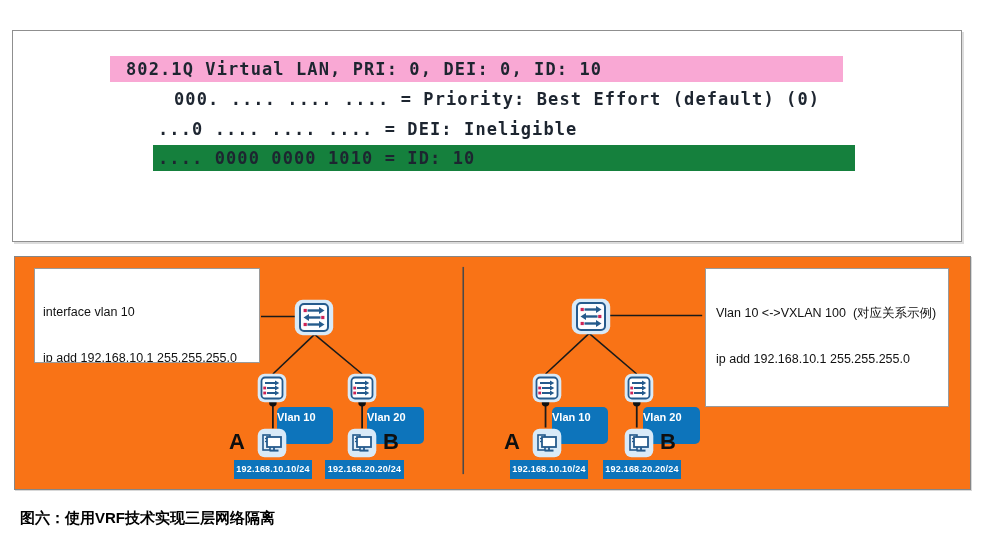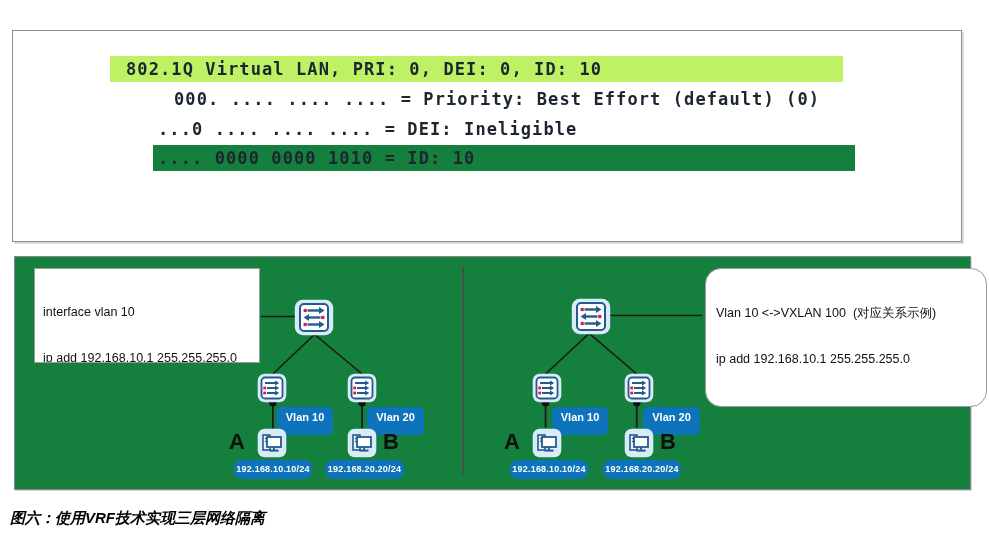--- a/index.html
+++ b/index.html
@@ -9,59 +9,59 @@
   .packet-panel{
     position:absolute;left:12px;top:30px;width:948px;height:210px;
     background:#fff;border:1px solid #8f8f8f;box-shadow:2px 2px 0 #dcdcdc;
   }
   .pkt-row{
     position:absolute;white-space:pre;
     font-family:"DejaVu Sans Mono","Liberation Mono",monospace;
     font-weight:bold;font-size:17px;letter-spacing:1.1px;color:#1d2530;
   }
   .pkt-row span{display:inline-block;box-sizing:border-box;height:26px;line-height:26px;}
-  .hl-gray{background:#bef264;width:733px;padding-left:16px;}
+  .hl-gray{background:#f9a8d4;width:733px;padding-left:16px;}
   .hl-blue{background:#15803d;width:702px;padding-left:5px;}
   .hl-none{padding-left:5px;}
   .r1{left:97px;top:25px;}
   .r2{left:140px;top:55px;margin-left:16px;}
   .r3{left:140px;top:85px;}
   .r4{left:140px;top:114px;}
   .r5{left:140px;top:144px;}
 
   
   .net-panel{
     position:absolute;left:14px;top:256px;width:957px;height:234px;
-    background:#15803d;border:1.5px solid #868686;box-shadow:1px 1px 0 #d8d8d8;
+    background:#f97316;border:1.5px solid #868686;box-shadow:1px 1px 0 #d8d8d8;
     box-sizing:border-box;
   }
   .wires{position:absolute;left:0;top:0;width:100%;height:100%;pointer-events:none;}
 
   .cfg-box{
     position:absolute;background:#fff;border:1px solid #9a9a9a;
     font-size:12.5px;line-height:15.4px;color:#111;box-sizing:border-box;
     white-space:pre;overflow:hidden;
   }
   .cfg-left{left:19px;top:11px;width:226px;height:95px;padding:5px 8px;}
-  .cfg-right{left:690px;top:11px;width:282px;height:139px;padding:6px 10px;border-radius:16px;}
+  .cfg-right{left:690px;top:11px;width:244px;height:139px;padding:6px 10px;}
 
   .dev{position:absolute;}
   .vlan-badge{
-    position:absolute;height:28px;line-height:21px;border-radius:5px;
-    background:#0d74bb;color:#fff;font-weight:bold;font-size:11px;text-align:center;
+    position:absolute;height:37px;line-height:21px;border-radius:5px;
+    background:#0d74bb;color:#fff;font-weight:bold;font-size:11px;text-align:left;
   }
   .ip-badge{
-    position:absolute;height:19px;line-height:19px;border-radius:8px;
+    position:absolute;height:19px;line-height:19px;border-radius:0;
     background:#0d74bb;color:#fff;font-weight:bold;font-size:9px;text-align:center;
     letter-spacing:0.2px;
   }
   .host-label{position:absolute;font-weight:bold;font-size:22px;color:#0f0f0f;}
 
   .caption{
-    position:absolute;left:10px;top:509px;font-weight:bold;font-size:15px;color:#000;font-style:italic;
+    position:absolute;left:20px;top:509px;font-weight:bold;font-size:15px;color:#000;
   }
 </style>
 </head>
 <body>
 
 <div class="packet-panel">
   <div class="pkt-row r1"><span class="hl-gray">802.1Q Virtual LAN, PRI: 0, DEI: 0, ID: 10</span></div>
   <div class="pkt-row r2"><span class="hl-none">000. .... .... .... = Priority: Best Effort (default) (0)</span></div>
   <div class="pkt-row r3"><span class="hl-none">...0 .... .... .... = DEI: Ineligible</span></div>
   <div class="pkt-row r4"><span class="hl-blue">.... 0000 0000 1010 = ID: 10</span></div>

